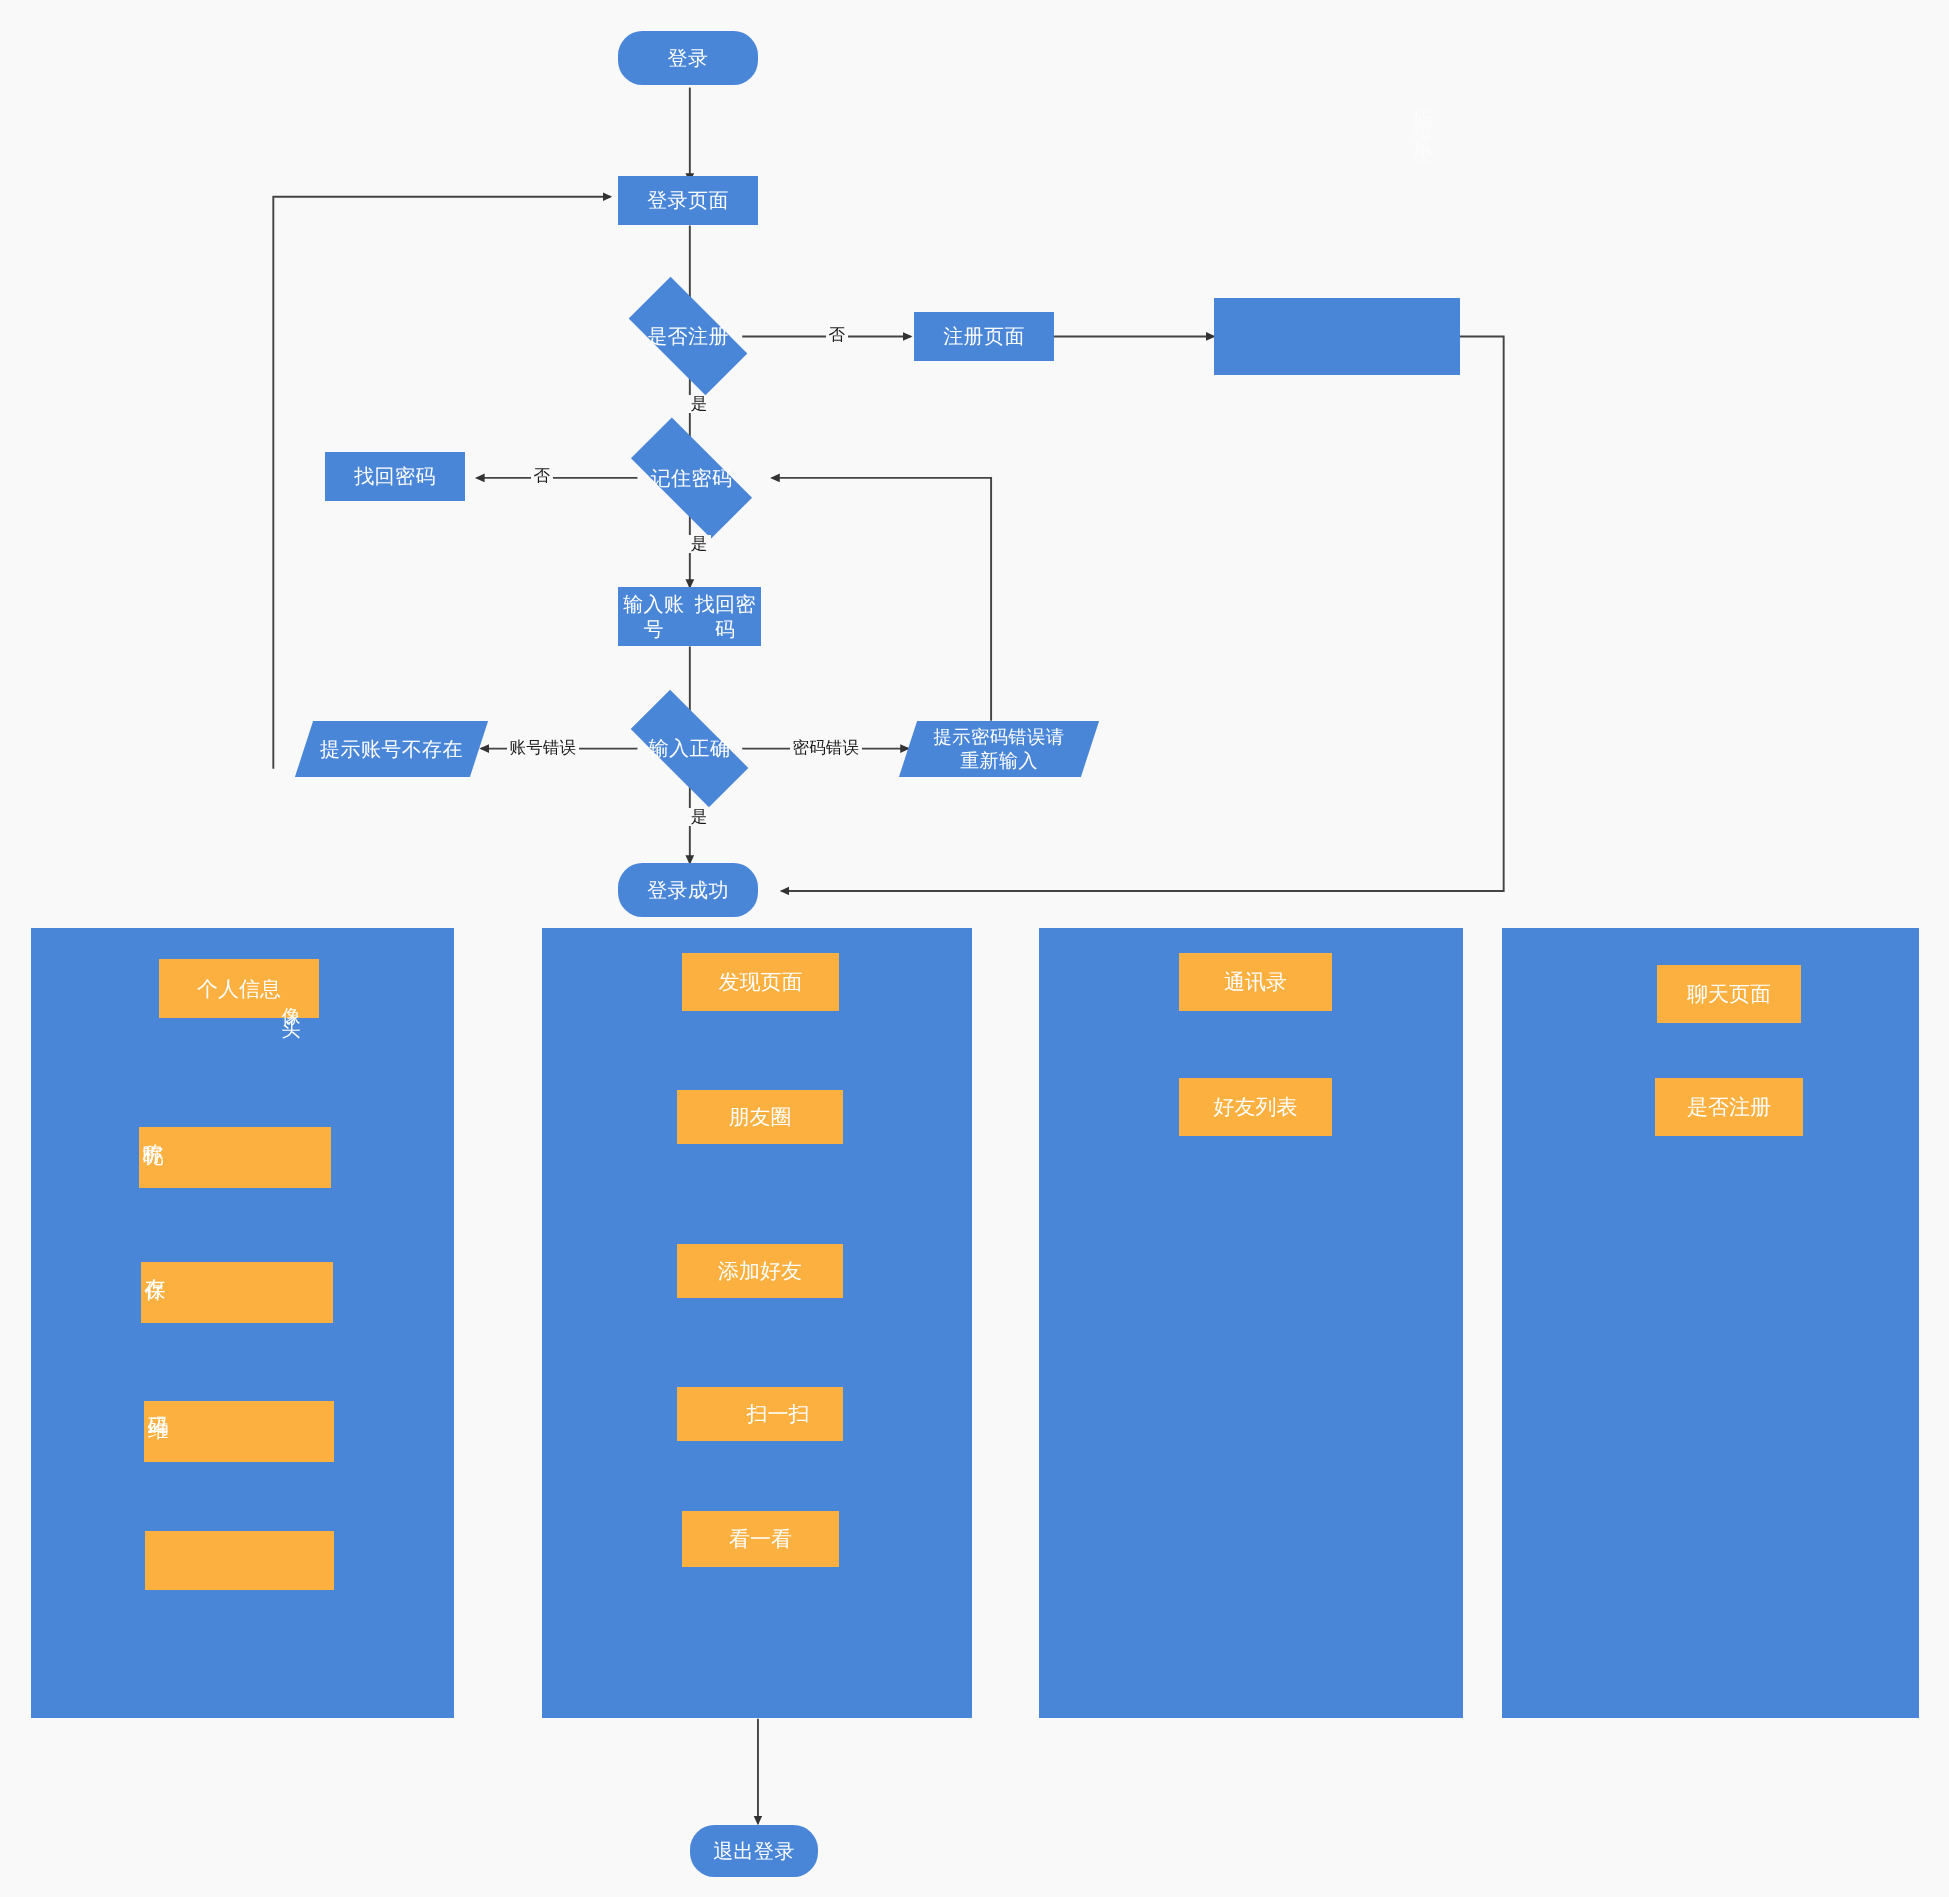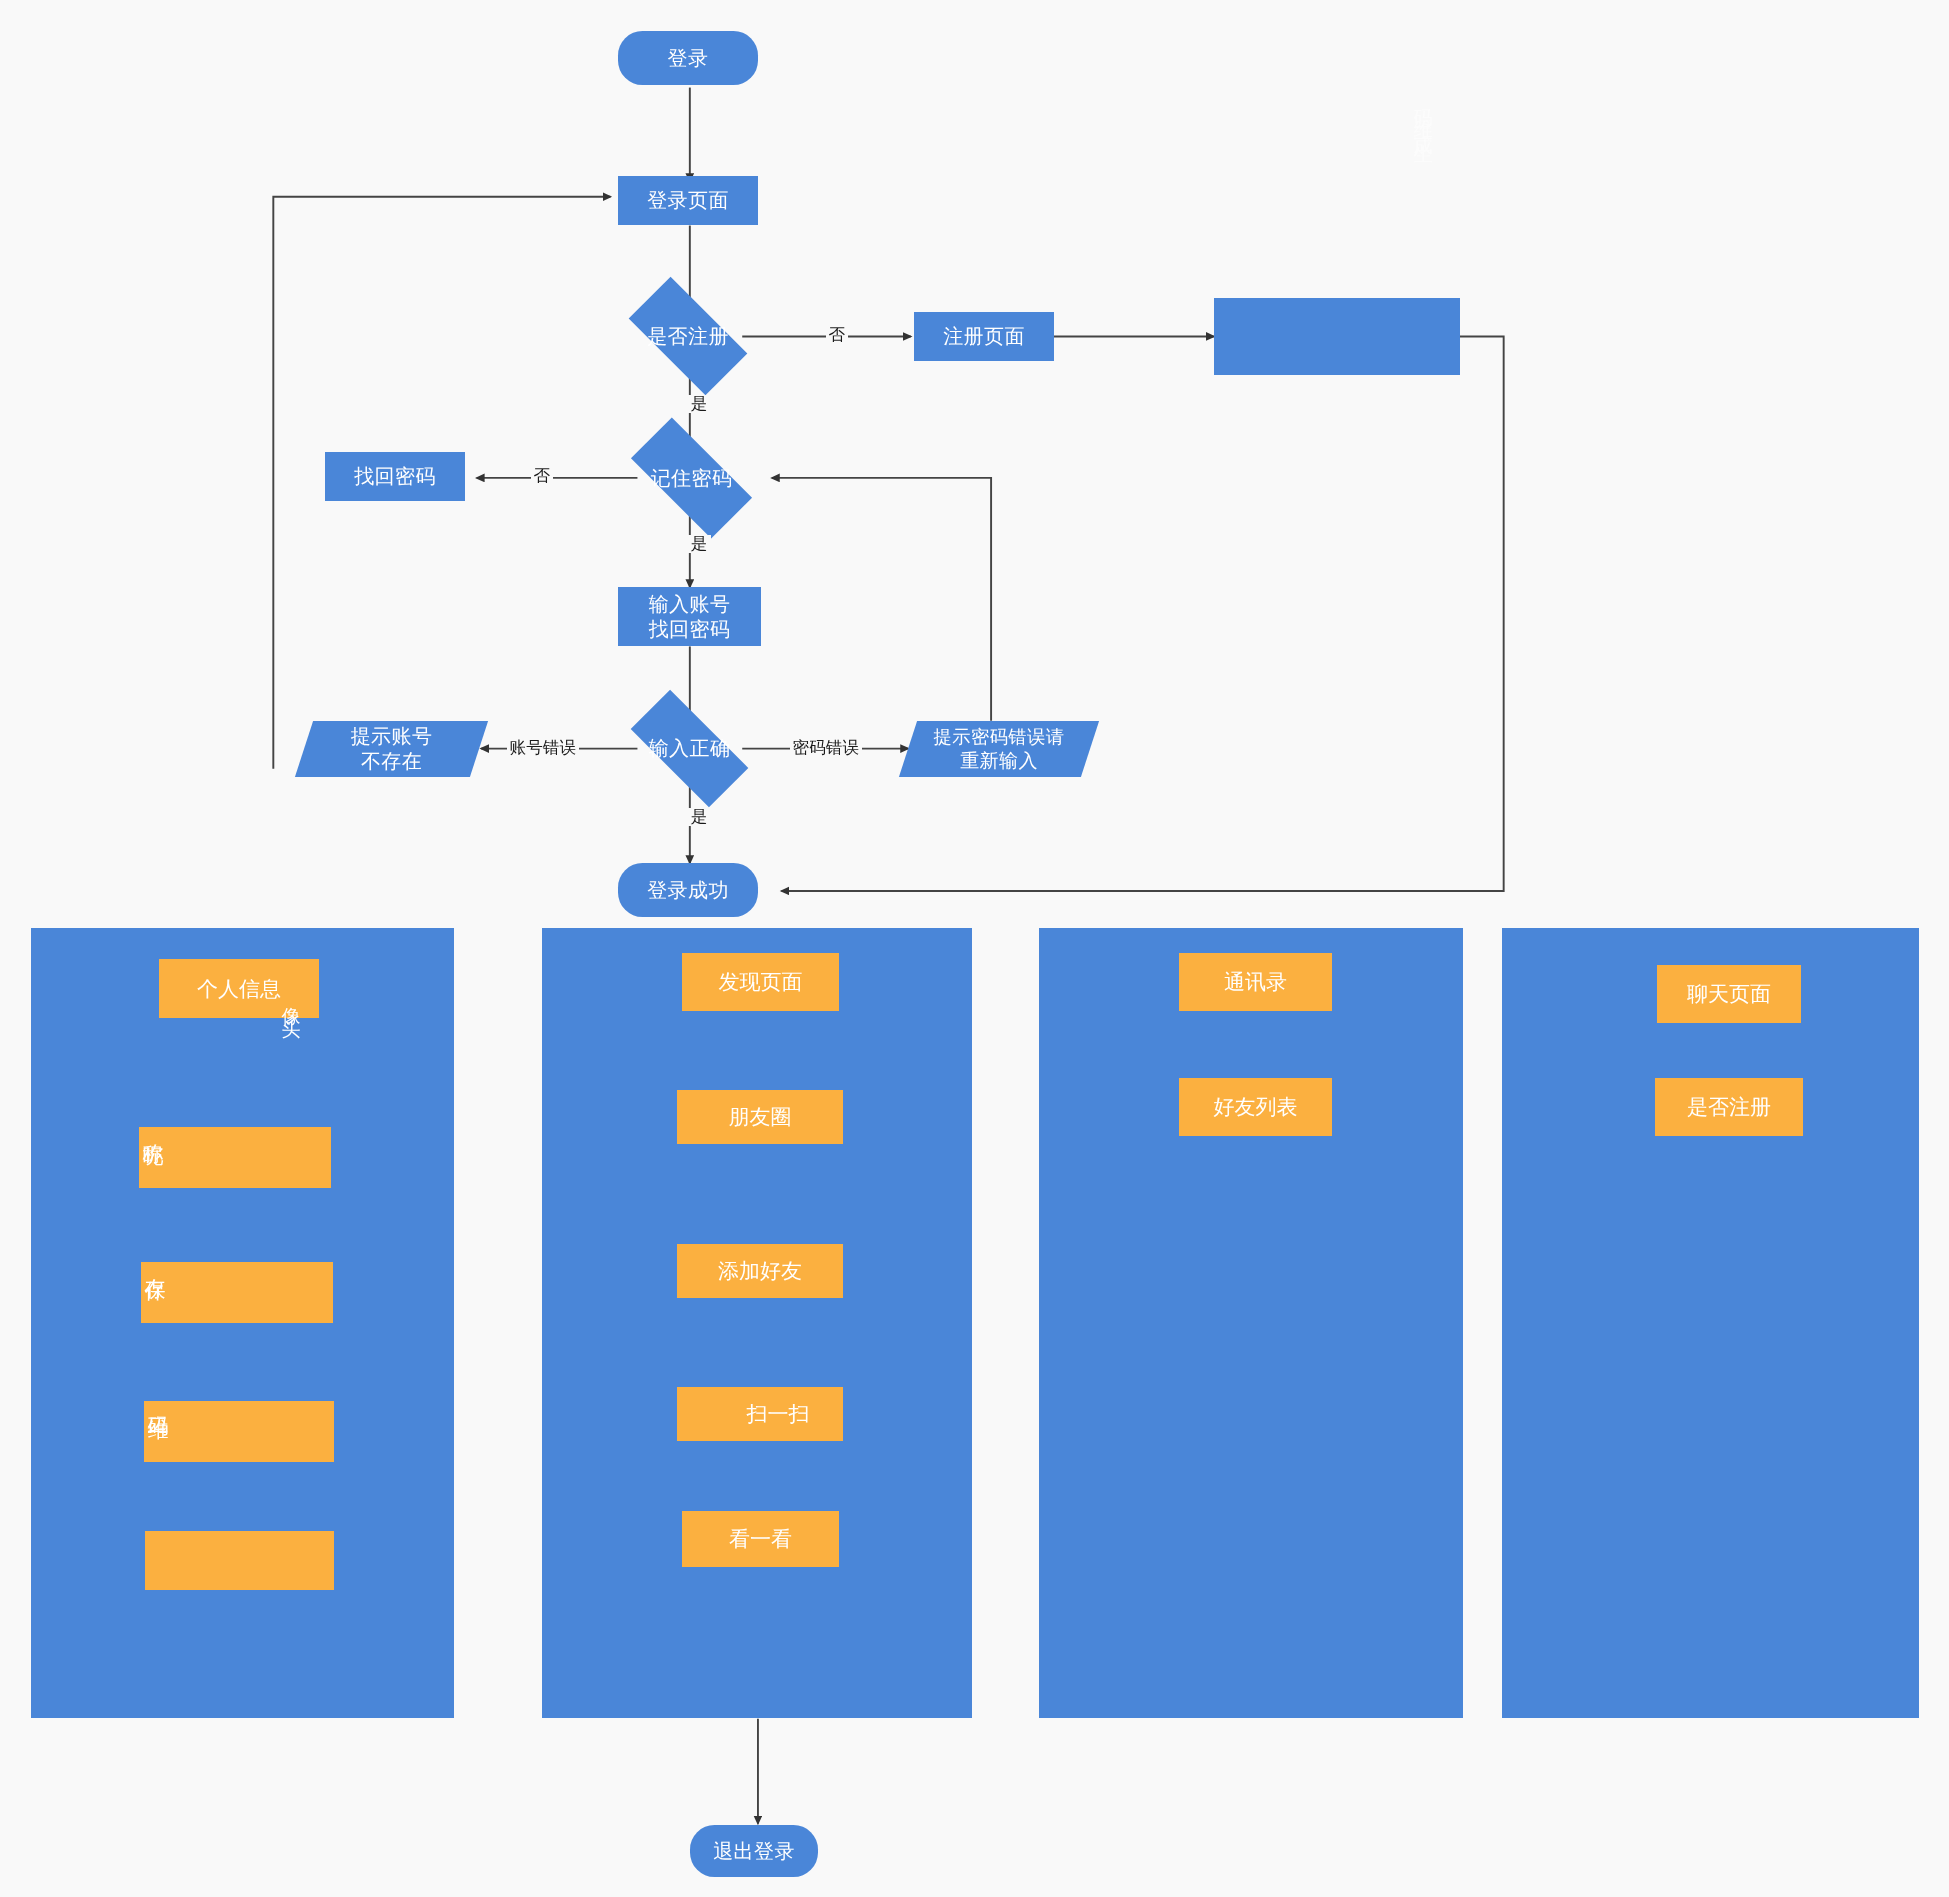--- a/index.html
+++ b/index.html
@@ -198,31 +198,31 @@
 
   <div class="node dec" style="left:611px; top:437px; width:161px; height:82px;">
     <span class="dia"></span>
     <span class="dtxt">记住密码</span>
   </div>
 
   <div class="node proc" style="left:325px; top:452px; width:140px; height:49px;">
     <span>找回密码</span>
   </div>
 
-  <div class="node proc" style="left:618px; top:587px; width:143px; height:59px; flex-direction:column;">
+  <div class="node proc" style="left:618px; top:587px; width:143px; height:59px; flex-direction:row;">
     <span>输入账号</span>
     <span>找回密码</span>
   </div>
 
   <div class="node dec" style="left:611px; top:709px; width:157px; height:79px;">
     <span class="dia"></span>
     <span class="dtxt">输入正确</span>
   </div>
 
-  <div class="node para" style="left:304px; top:721px; width:175px; height:56px; flex-direction:column;text-align:center;">
+  <div class="node para" style="left:304px; top:721px; width:175px; height:56px; flex-direction:row;text-align:center;">
     <span class="pbg"></span>
     <span class="ptxt">提示账号</span>
     <span class="ptxt">不存在</span>
   </div>
 
   <div class="node para" style="left:908px; top:721px; width:182px; height:56px; flex-direction:column;">
     <span class="pbg"></span>
     <span class="ptxt" style="font-size:18.3px;">提示密码错误请</span>
     <span class="ptxt" style="font-size:19px;">重新输入</span>
   </div>

